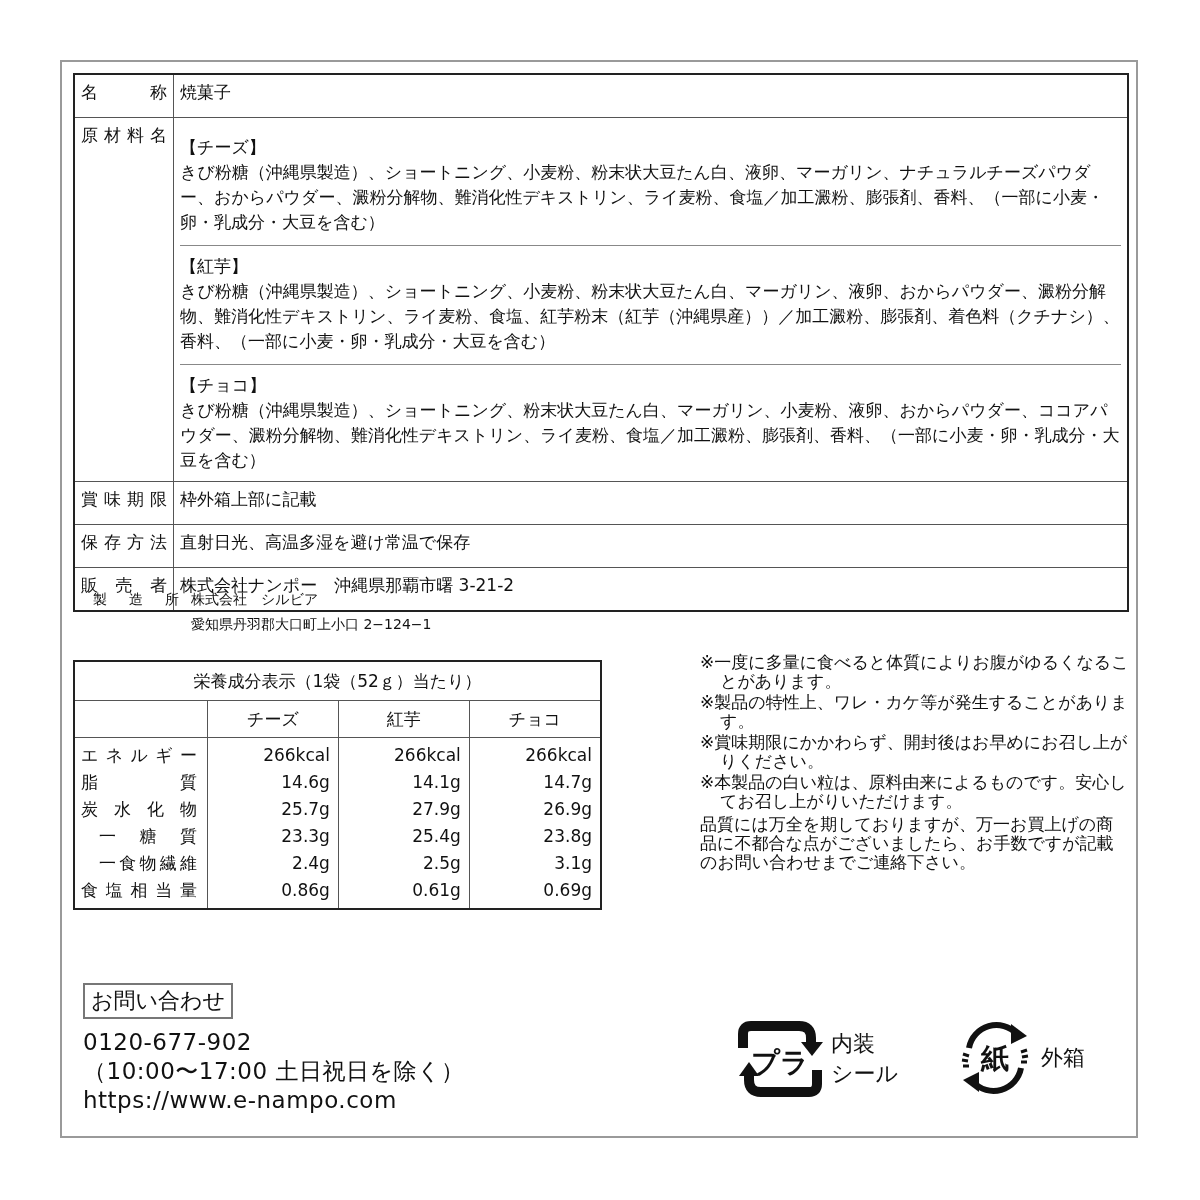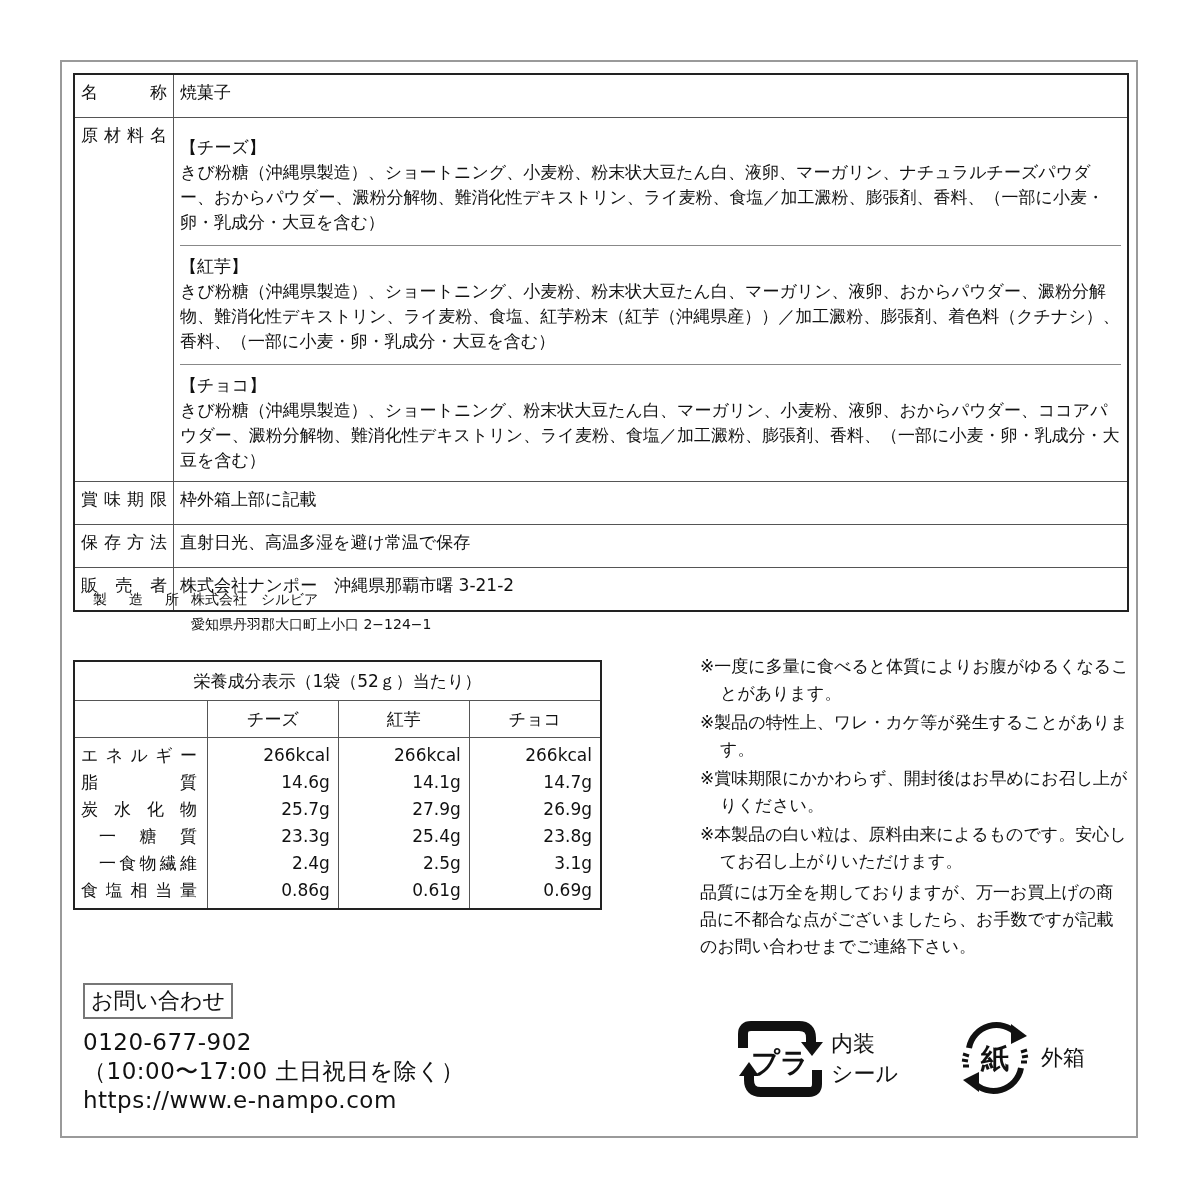--- a/index.html
+++ b/index.html
@@ -15,21 +15,21 @@
   .nut { position:absolute; left:73px; top:660px; width:529px; border:2px solid #222; border-collapse:collapse; box-sizing:border-box; }
   .nut th, .nut td { font-weight:normal; font-size:17px; }
   .nut .title th { border-bottom:1px solid #555; height:36px; text-align:center; }
   .nut .head th { border-bottom:1px solid #555; border-left:1px solid #555; height:34px; text-align:center; }
   .nut .head th:first-child { border-left:none; width:130px; }
   .nut tbody td { height:27px; line-height:27px; padding:0 8px; text-align:right; border-left:1px solid #555; }
   .nut tbody td.rk { text-align:justify; text-align-last:justify; border-left:none; padding:0 10px 0 6px; }
   .nut tbody td.rk.indent { padding-left:24px; }
   .nut tbody tr:first-child td { padding-top:4px; }
   .nut tbody tr:last-child td { padding-bottom:4px; }
-  .notes { position:absolute; left:700px; top:653px; width:430px; font-size:17px; line-height:27px; }
+  .notes { position:absolute; left:700px; top:653px; width:430px; font-size:17px; line-height:19px; }
   .notes p { margin:0 0 2px 0; padding-left:20px; text-indent:-20px; }
   .notes p.plain { padding-left:0; text-indent:0; margin-top:4px; }
   .contact { position:absolute; left:83px; top:983px; }
   .contact .badge { display:inline-block; border:2px solid #777; font-size:22px; padding:0 6px; line-height:32px; }
   .contact .line { font-size:23px; line-height:29px; letter-spacing:0.5px; }
   .contact .phone { margin-top:9px; }
   .recycle { position:absolute; top:1018px; display:flex; align-items:center; }
   .recycle .lbl { font-size:22px; line-height:30px; margin-left:6px; }
 </style>
 </head>

